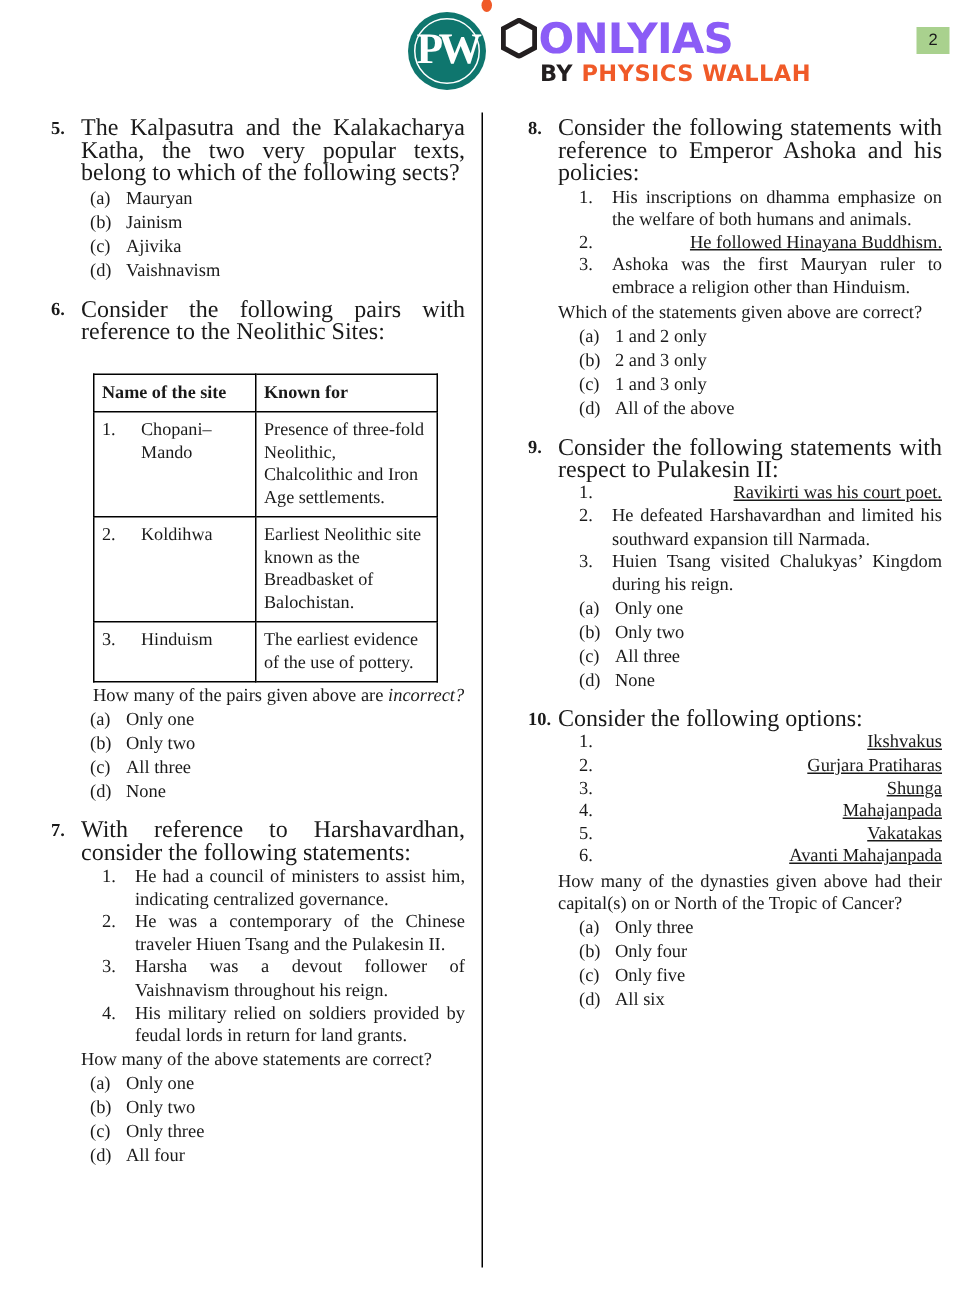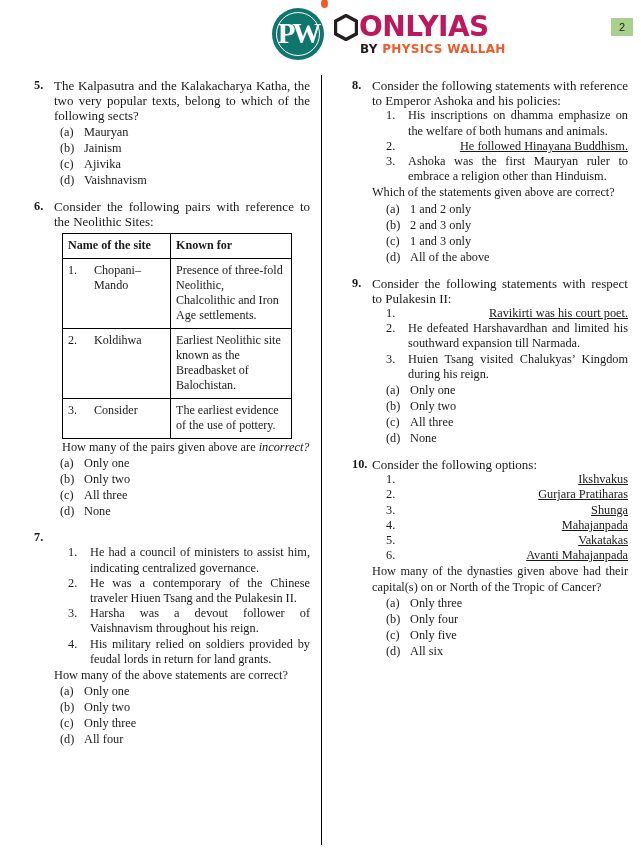--- a/index.html
+++ b/index.html
@@ -63,21 +63,21 @@
     justify-content: center;
     padding-left: 2px;
   }
   #onlyias-main {
     display: flex;
     align-items: center;
     font-family: "DejaVu Sans", sans-serif;
     font-weight: bold;
     font-size: 28px;
     letter-spacing: -0.5px;
-    color: #be185d;
+    color: #8b5cf6;
     line-height: 1;
   }
   .hexagon {
     display: inline-block;
     position: relative;
     width: 24px; height: 27px;
     margin-right: 1px;
   }
   .hexagon svg { display: block; }
   #onlyias-word { position: relative; }
@@ -85,21 +85,21 @@
     position: absolute;
     width: 7px; height: 9px;
     border-radius: 50%;
     background: #f05a28;
     left: 49px;
     top: -9px;
   }
   #onlyias-sub {
     font-family: "DejaVu Sans", sans-serif;
     font-weight: bold;
-    font-size: 12px;
+    font-size: 15px;
     letter-spacing: 0.3px;
     margin-top: 2px;
     margin-left: 26px;
     line-height: 1;
   }
   #onlyias-sub .by { color: #231f20; }
   #onlyias-sub .pwname { color: #f05a28; }
 
   #page-badge {
     position: absolute;
@@ -139,21 +139,21 @@
     width: 34px;
     flex: 0 0 34px;
     font-weight: bold;
     font-size: 12.3px;
     line-height: 15.2px;
     text-align: left;
     padding-left: 14px;
   }
   .q-stem {
     flex: 1;
-    font-size: 13px;
+    font-size: 16px;
     line-height: 15.2px;
     text-align: justify;
     text-justify: inter-word;
   }
   .q-body {
     margin-left: 34px;
   }
   .stmt {
     display: flex;
     align-items: flex-start;
@@ -195,21 +195,21 @@
   .opt-key {
     flex: 0 0 24px;
     width: 24px;
   }
   .opt-text { flex: 1; }
 
   
   table.sites {
     border-collapse: collapse;
     width: 229px;
-    margin-top: 4px;
+    margin-top: 20px;
     margin-left: 8px;
     table-layout: fixed;
   }
   table.sites th, table.sites td {
     border: 1.1px solid #000;
     padding: 4px 5px 5px 5px;
     font-size: 12.1px;
     line-height: 15px;
     vertical-align: top;
     text-align: left;
@@ -324,21 +324,21 @@
                   <span class="idx">2.</span>
                   <span class="nm">Koldihwa</span>
                 </div>
               </td>
               <td>Earliest Neolithic site known as the Breadbasket of Balochistan.</td>
             </tr>
             <tr>
               <td>
                 <div class="cellrow">
                   <span class="idx">3.</span>
-                  <span class="nm">Consider</span>
+                  <span class="nm">Hinduism</span>
                 </div>
               </td>
               <td>The earliest evidence of the use of pottery.</td>
             </tr>
           </tbody>
         </table>
 
         <div class="lead indent"><span>How many of the pairs given above are </span><i>incorrect?</i></div>
 
         <div class="opt">
@@ -356,20 +356,21 @@
         <div class="opt">
           <div class="opt-key">(d)</div>
           <div class="opt-text">None</div>
         </div>
       </div>
     </div>
 
     <div class="question">
       <div class="q-head">
         <div class="q-num">7.</div>
+        <div class="q-stem">With reference to Harshavardhan, consider the following statements:</div>
       </div>
       <div class="q-body">
         <div class="stmt">
           <div class="stmt-num">1.</div>
           <div class="stmt-text">He had a council of ministers to assist him, indicating centralized governance.</div>
         </div>
         <div class="stmt">
           <div class="stmt-num">2.</div>
           <div class="stmt-text">He was a contemporary of the Chinese traveler Hiuen Tsang and the Pulakesin II.</div>
         </div>

